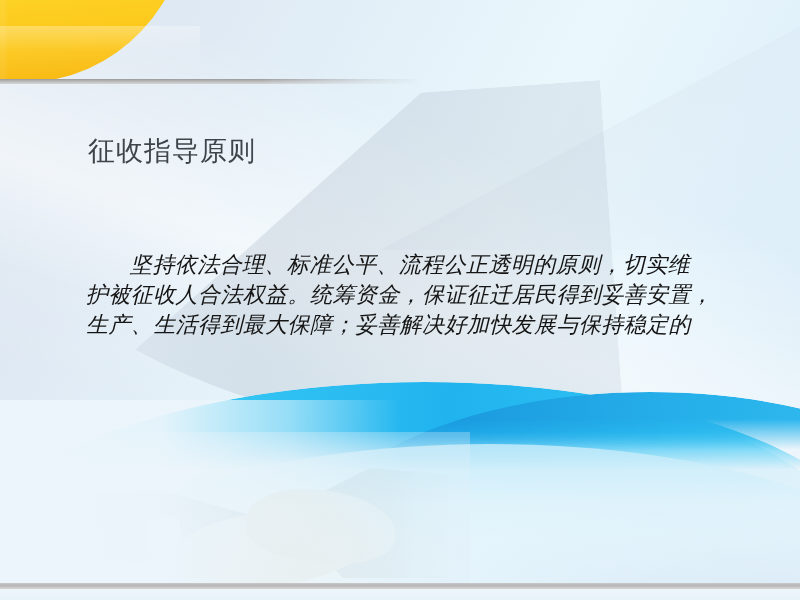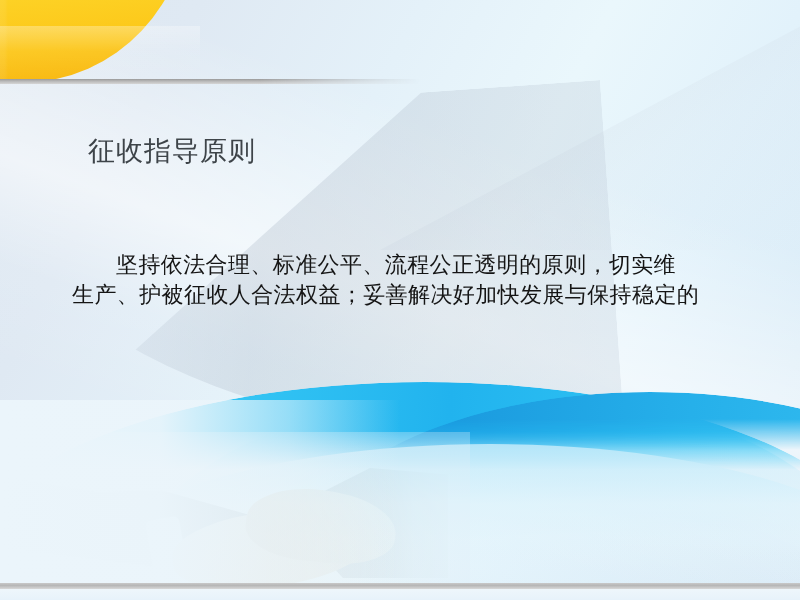--- a/index.html
+++ b/index.html
@@ -138,23 +138,24 @@
     line-height: 1.25;
     letter-spacing: 1px;
     color: #3e4449;
     font-weight: 400;
     white-space: nowrap;
   }
 
   
   .body-block {
     position: absolute;
-    left: 72px;
+    left: 86px;
     top: 250px;
     width: 612px;
+    font-style: italic;
   }
   .body-line {
     font-size: 22px;
     line-height: 30px;
     color: #151515;
     letter-spacing: 0.4px;
     white-space: nowrap;
   }
   .body-line.indent {
     text-indent: 44px;
@@ -304,21 +305,22 @@
     </div>
     <div class="orange-gloss"></div>
   </div>
 
   <div class="top-divider"></div>
 
   <div class="slide-title">征收指导原则</div>
 
   <div class="body-block">
     <div class="body-line indent">坚持依法合理、标准公平、流程公正透明的原则，切实维</div>
-    <div class="body-line">生产、护被征收人合法权益；妥善解决好加快发展与保持稳定的</div>
+    <div class="body-line">护被征收人合法权益。统筹资金，保证征迁居民得到妥善安置，</div>
+    <div class="body-line">生产、生活得到最大保障；妥善解决好加快发展与保持稳定的</div>
   </div>
 
   <div class="wave-pale"></div>
   <div class="wave-cyan"></div>
   <div class="wave-deep"></div>
   <div class="wave-light"></div>
 
   <div class="photo">
     <div class="photo-bg"></div>
     <div class="sleeve-left"></div>

